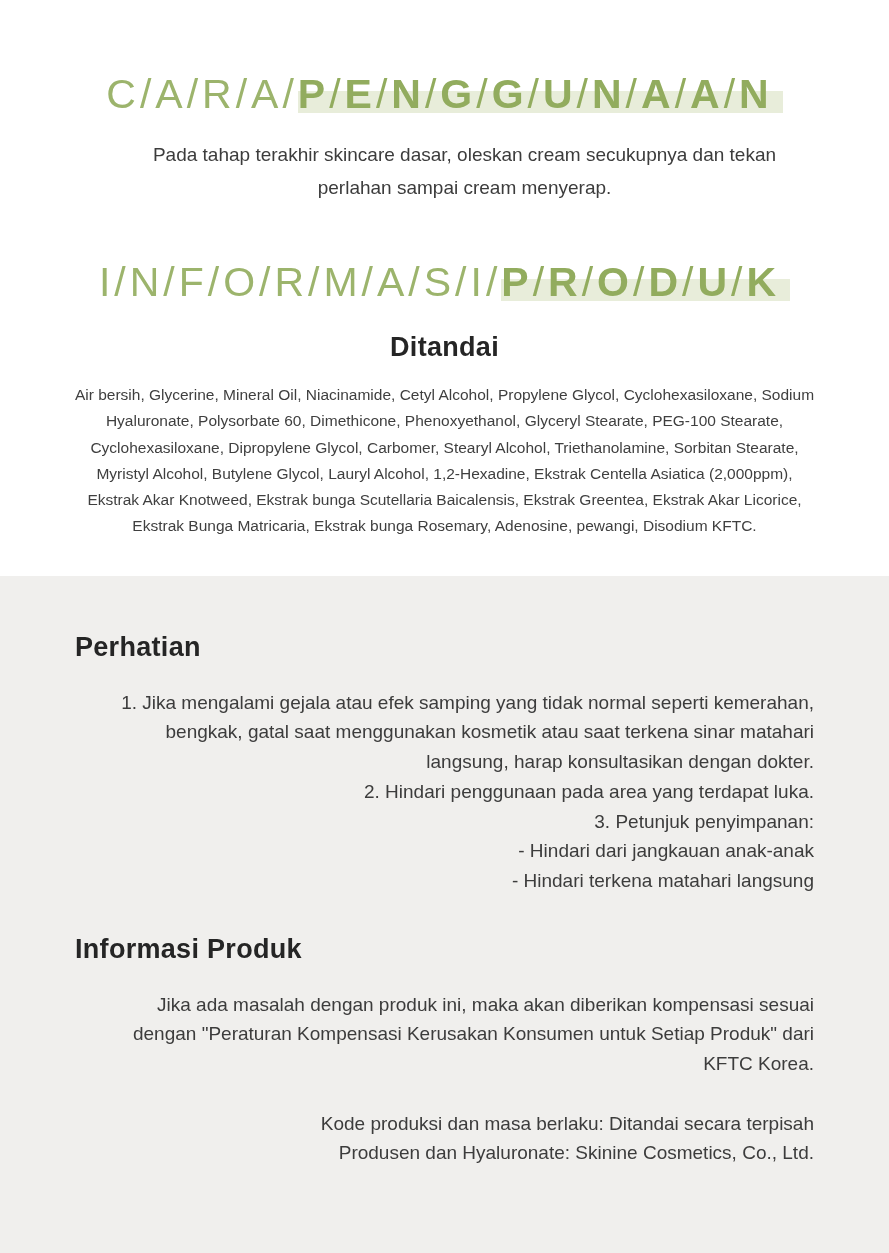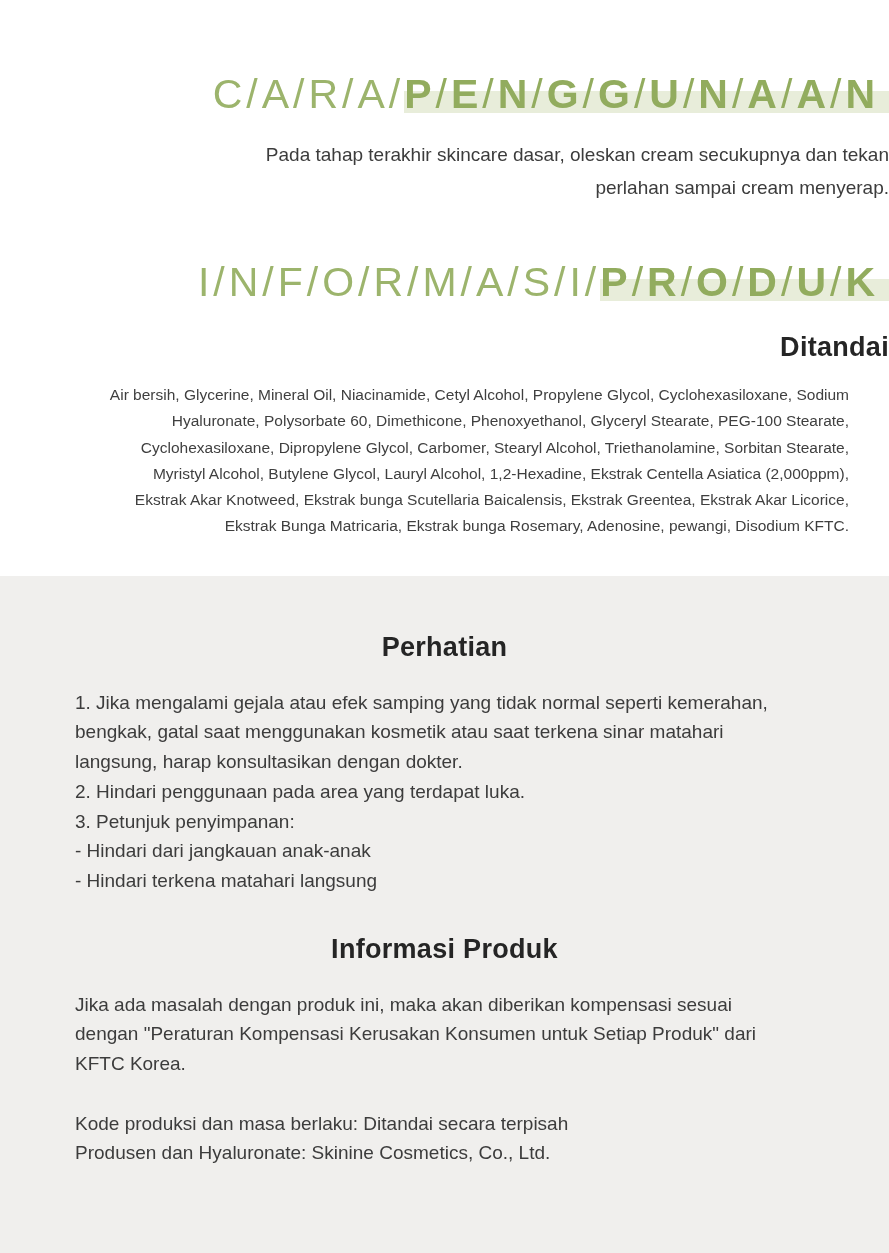--- a/index.html
+++ b/index.html
@@ -18,21 +18,21 @@
     background: #ffffff;
     font-family: "Liberation Sans", sans-serif;
     overflow: hidden;
     display: flex;
     flex-direction: column;
   }
 
   
   .top-section {
     padding-top: 72px;
-    text-align: right;
+    text-align: center;
     flex: 0 0 auto;
   }
   .slashed-title {
     font-size: 41px;
     line-height: 44px;
     letter-spacing: 4px;
     font-weight: 400;
     color: var(--green);
     white-space: nowrap;
   }
@@ -76,27 +76,27 @@
     padding: 0 40px;
   }
 
   
   .gray-section {
     margin-top: 36px;
     flex: 1 1 auto;
     background: var(--section-bg);
     padding: 56px 75px 0 75px;
   }
-  .perhatian-heading, .informasi-heading { text-align: center; }
+  .perhatian-heading, .informasi-heading { text-align: left; }
   .body-lines {
     margin-top: 26px;
     font-size: 19px;
     line-height: 29.7px;
     color: var(--body-text);
-    text-align: left;
+    text-align: right;
   }
   .informasi-heading { margin-top: 38px; }
   .text-line:empty::before { content: "\00a0"; }
 </style>
 </head>
 <body>
 
 <div class="top-section">
 
   <h1 class="slashed-title"><span>C/A/R/A/</span><span class="hl-part">P<span class="slash">/</span>E<span class="slash">/</span>N<span class="slash">/</span>G<span class="slash">/</span>G<span class="slash">/</span>U<span class="slash">/</span>N<span class="slash">/</span>A<span class="slash">/</span>A<span class="slash">/</span>N</span></h1>

